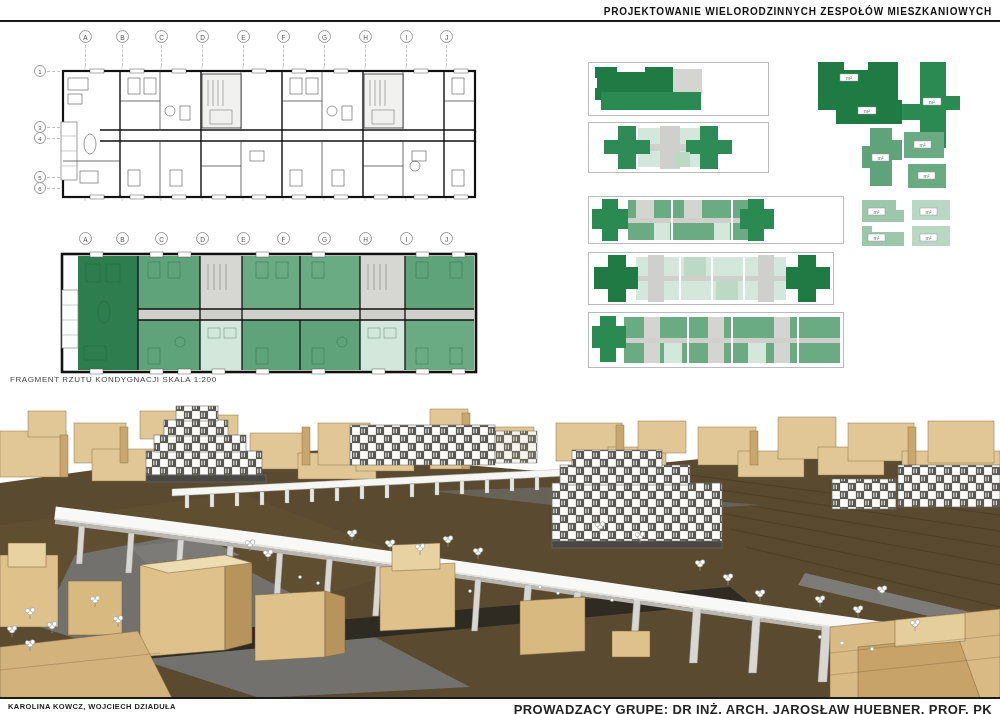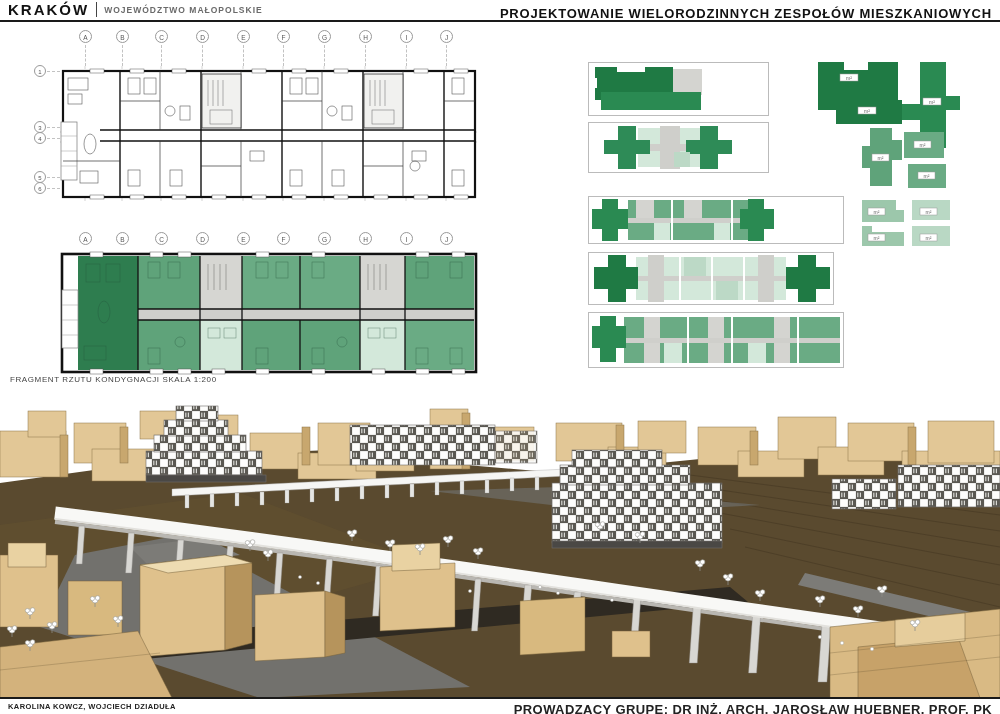--- a/index.html
+++ b/index.html
@@ -4,21 +4,21 @@
 <style>
   html,body{margin:0;padding:0;background:#e8e8e8;}
   .board{position:relative;width:1000px;height:714px;background:#fff;overflow:hidden;
          font-family:"Liberation Sans",sans-serif;color:#222;margin:0 auto;}
   
   .header{position:absolute;top:0;left:0;right:0;height:20px;border-bottom:2px solid #1a1a1a;background:#fff;}
   .hdr-left{position:absolute;left:8px;top:1px;display:flex;align-items:center;gap:7px;}
   .city{font-size:15px;font-weight:bold;letter-spacing:2px;color:#111;}
   .hdr-div{width:1px;height:15px;background:#444;}
   .region{font-size:8.5px;letter-spacing:1px;color:#6a6a6a;font-weight:bold;}
-  .course{position:absolute;right:8px;top:6px;font-size:13px;font-weight:bold;letter-spacing:0.8px;color:#111;}
+  .course{position:absolute;right:8px;top:6px;font-size:10px;font-weight:bold;letter-spacing:0.8px;color:#111;}
   
   .gcircle{position:absolute;width:13px;height:13px;border:1px solid #999;border-radius:50%;
            font-size:6.5px;line-height:13px;text-align:center;color:#555;background:#fff;box-sizing:border-box;}
   .rcircle{position:absolute;width:12px;height:12px;border:1px solid #999;border-radius:50%;
            font-size:6px;line-height:12px;text-align:center;color:#555;background:#fff;box-sizing:border-box;}
   .dropline{position:absolute;width:0;border-left:1px dashed #c2c2c2;}
   .hline{position:absolute;height:0;border-top:1px dashed #c2c2c2;}
   
   .caption{position:absolute;left:10px;top:375px;font-size:8px;letter-spacing:0.6px;color:#444;}
   .schem-title{position:absolute;left:588px;top:29px;font-size:8px;letter-spacing:0.5px;color:#5a5a5a;line-height:10px;}
@@ -27,25 +27,20 @@
   .footer{position:absolute;left:0;right:0;top:697px;height:17px;background:#fff;border-top:2px solid #1a1a1a;}
   .foot-left{position:absolute;left:8px;top:3px;font-size:7.5px;font-weight:bold;letter-spacing:0.4px;color:#222;}
   .foot-right{position:absolute;right:8px;top:3px;font-size:13px;font-weight:bold;letter-spacing:0.4px;color:#222;}
 </style>
 </head>
 <body>
 
 <div class="board">
 
   <div class="header">
-    <div class="hdr-left">
-      <span class="city">KRAKÓW</span>
-      <span class="hdr-div"></span>
-      <span class="region">WOJEWÓDZTWO MAŁOPOLSKIE</span>
-    </div>
     <div class="course">PROJEKTOWANIE WIELORODZINNYCH ZESPOŁÓW MIESZKANIOWYCH</div>
   </div>
 
   <div class="gcircle" style="left:79px;top:30px">A</div>
   <div class="gcircle" style="left:116px;top:30px">B</div>
   <div class="gcircle" style="left:155px;top:30px">C</div>
   <div class="gcircle" style="left:196px;top:30px">D</div>
   <div class="gcircle" style="left:237px;top:30px">E</div>
   <div class="gcircle" style="left:277px;top:30px">F</div>
   <div class="gcircle" style="left:318px;top:30px">G</div>

